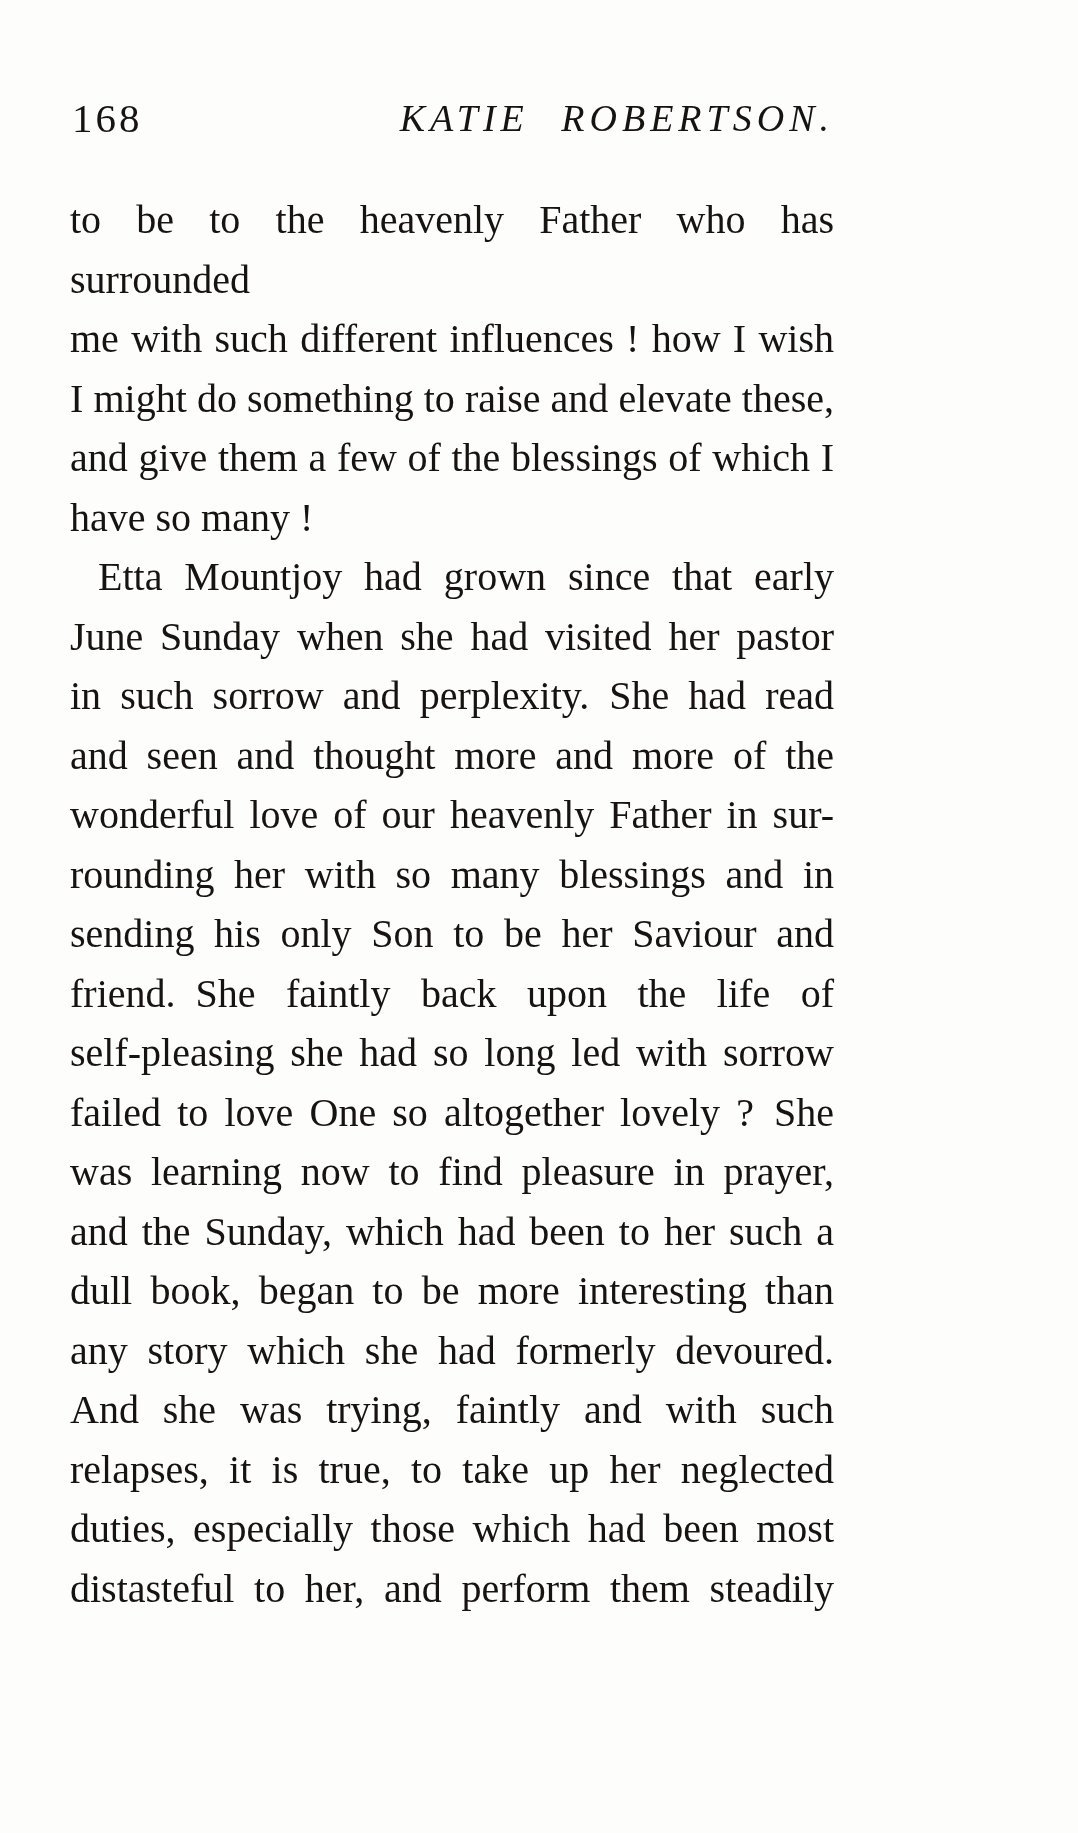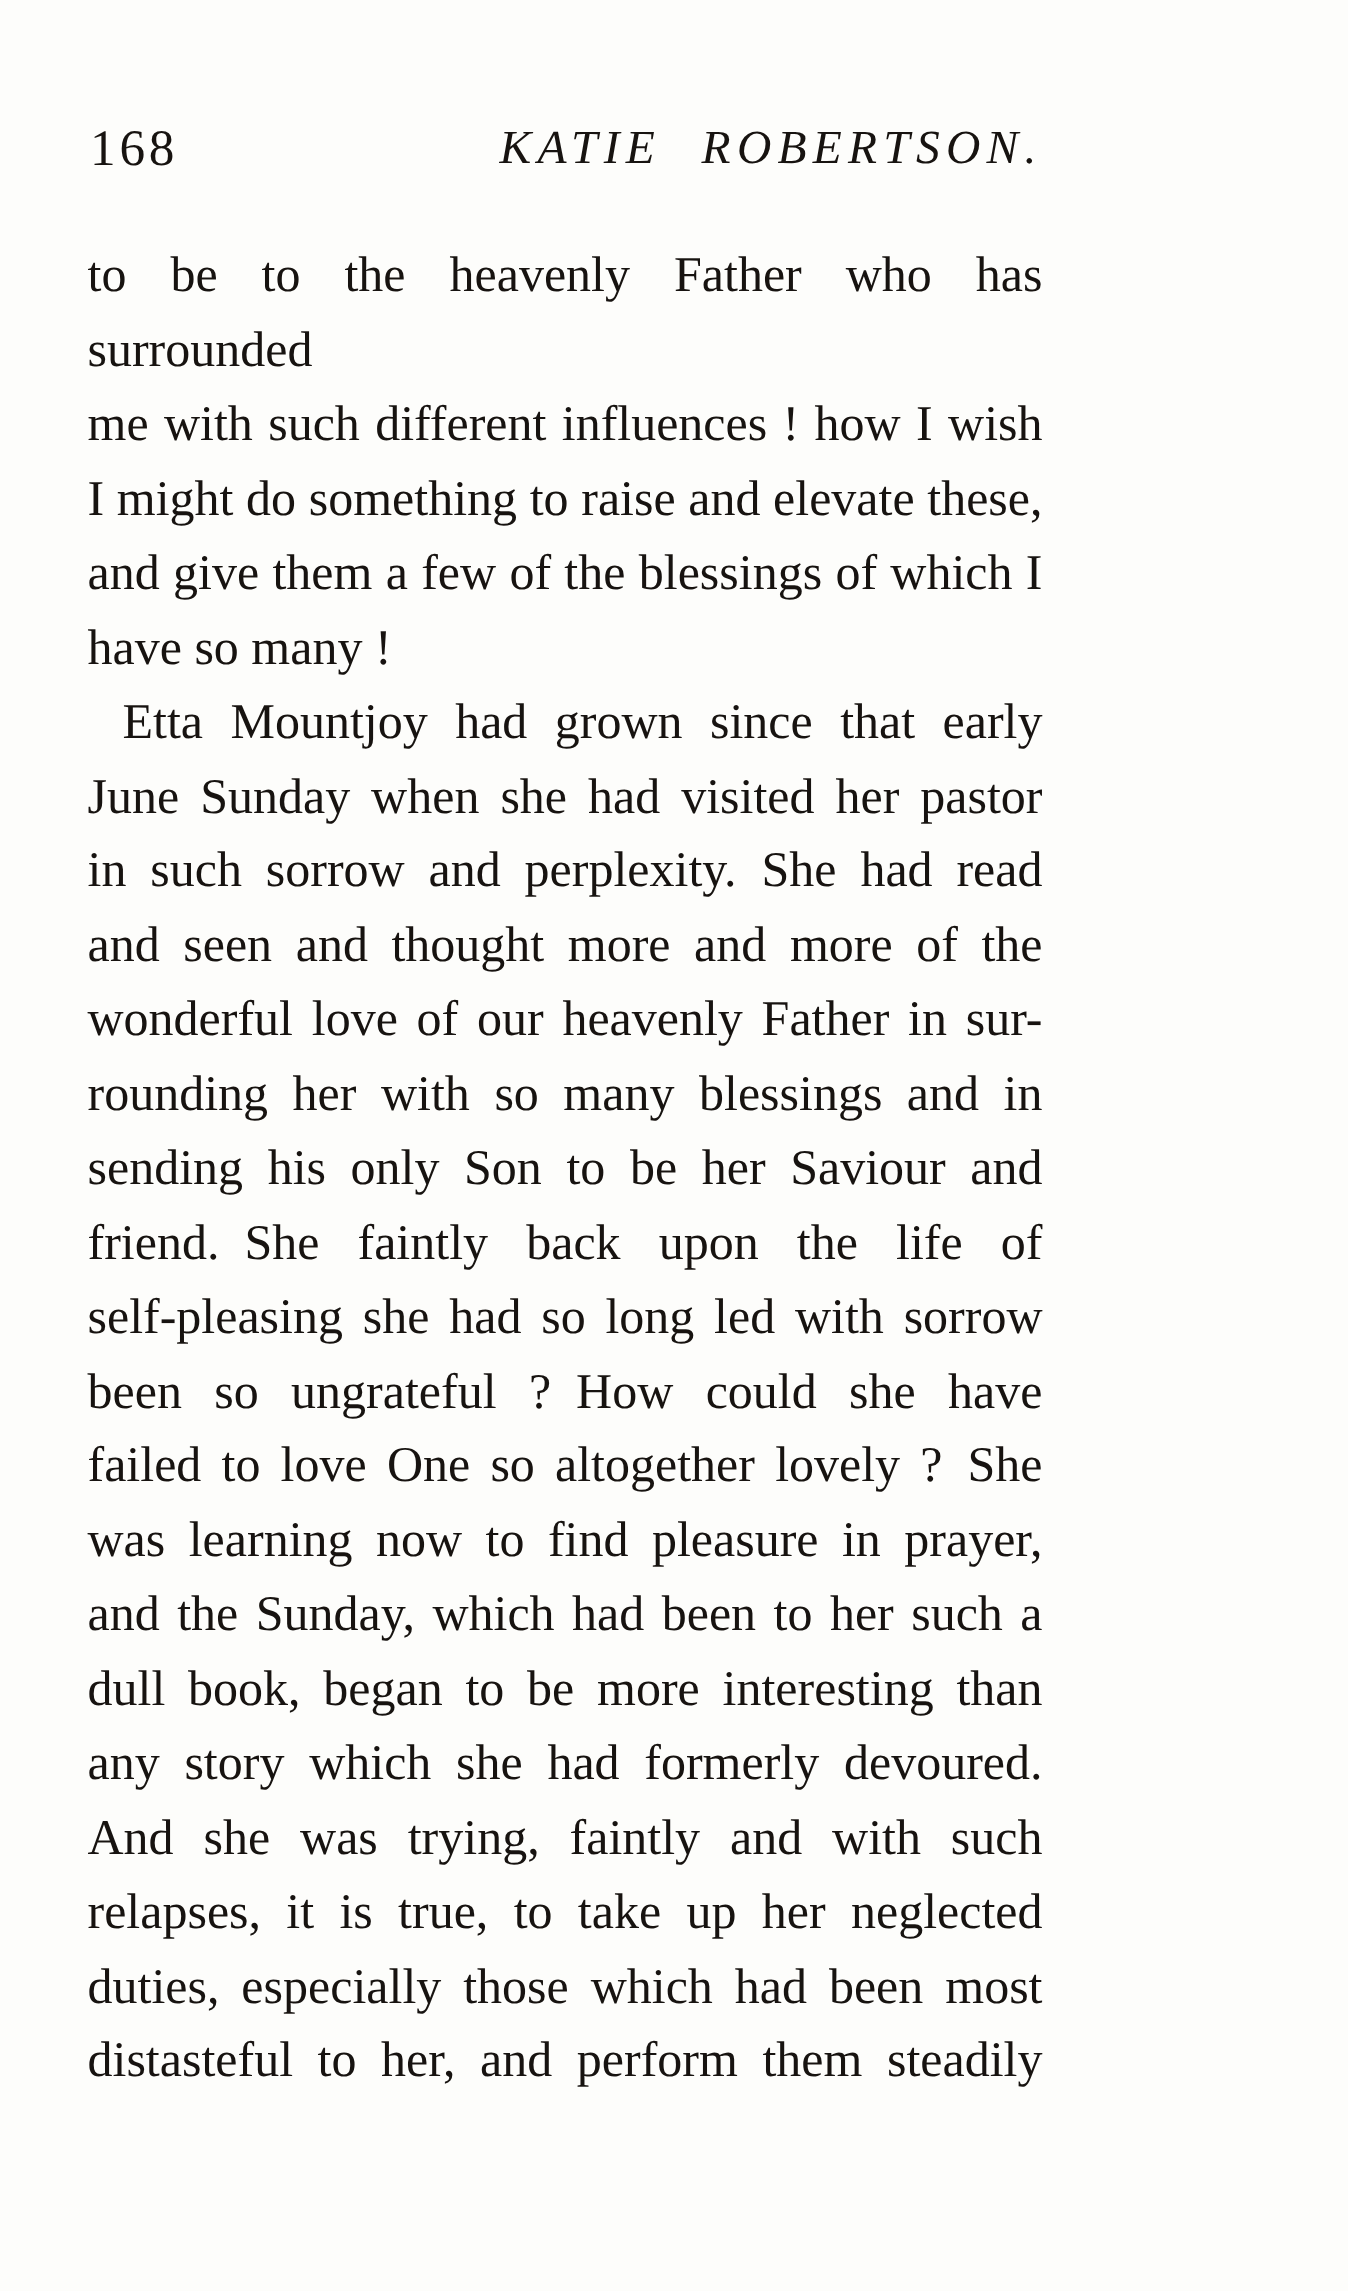--- a/index.html
+++ b/index.html
@@ -83,21 +83,20 @@
       <div class="paragraph">
         <div class="line indent">Etta Mountjoy had grown since that early</div>
         <div class="line">June Sunday when she had visited her pastor</div>
         <div class="line">in such sorrow and perplexity. She had read</div>
         <div class="line">and seen and thought more and more of the</div>
         <div class="line">wonderful love of our heavenly Father in sur-</div>
         <div class="line">rounding her with so many blessings and in</div>
         <div class="line">sending his only Son to be her Saviour and</div>
         <div class="line">friend. She faintly back upon the life of</div>
         <div class="line">self-pleasing she had so long led with sorrow</div>
-        <div class="line">been so ungrateful ? How could she have</div>
         <div class="line">failed to love One so altogether lovely ? She</div>
         <div class="line">was learning now to find pleasure in prayer,</div>
         <div class="line">and the Sunday, which had been to her such a</div>
         <div class="line">dull book, began to be more interesting than</div>
         <div class="line">any story which she had formerly devoured.</div>
         <div class="line">And she was trying, faintly and with such</div>
         <div class="line">relapses, it is true, to take up her neglected</div>
         <div class="line">duties, especially those which had been most</div>
         <div class="line">distasteful to her, and perform them steadily</div>
       </div>

